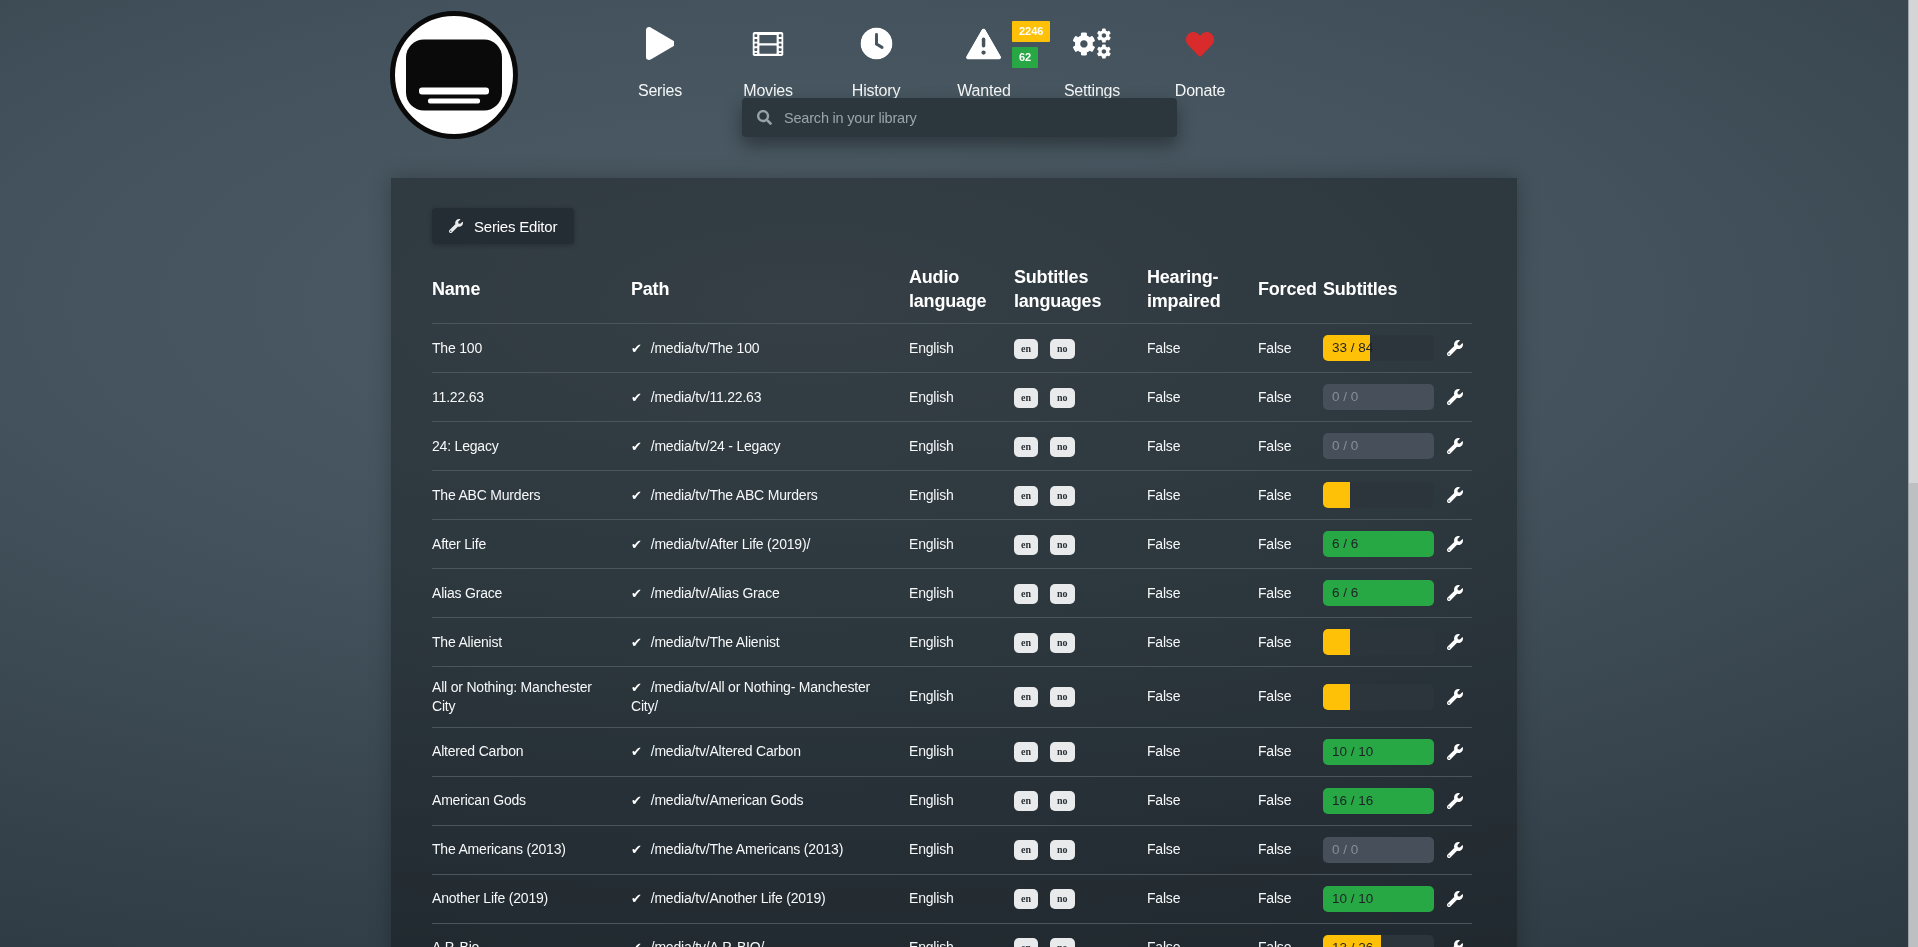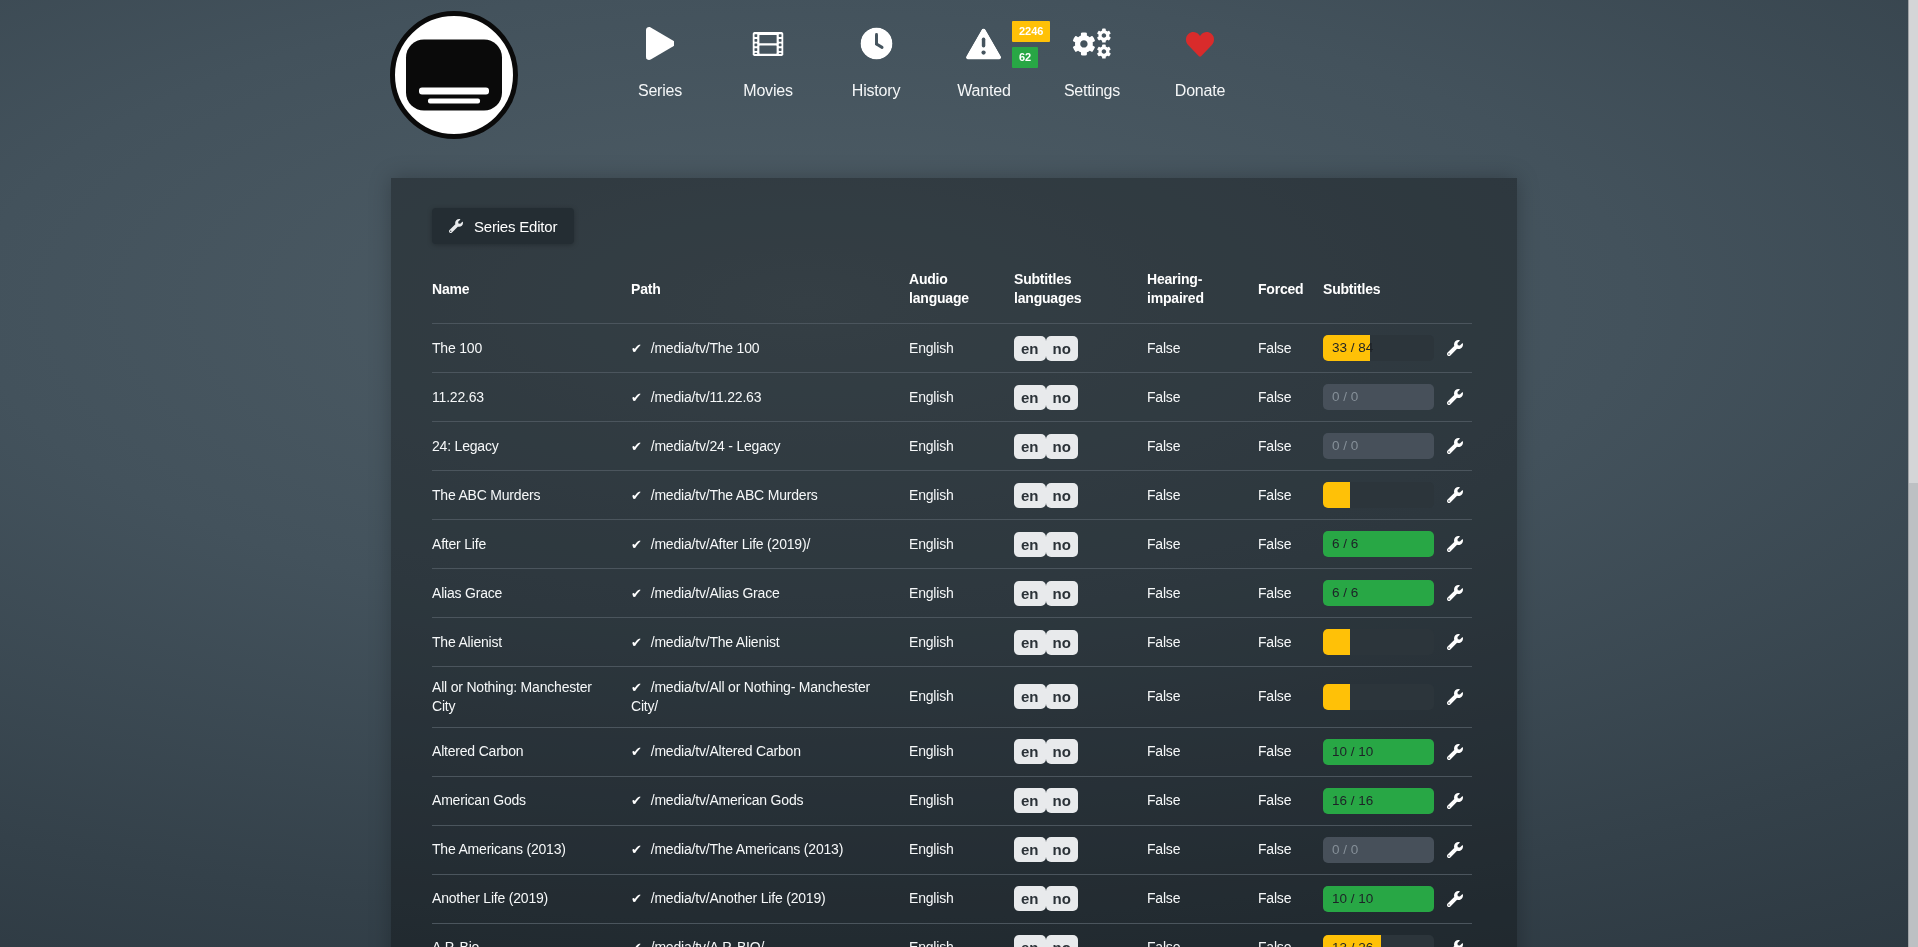--- a/index.html
+++ b/index.html
@@ -39,29 +39,29 @@
   #panel { position:absolute; left:391px; top:178px; width:1126px; height:790px;
     background:rgba(0,0,0,.32); box-shadow:0 0 20px rgba(0,0,0,.25); }
 
   #series-editor-btn { position:absolute; left:41px; top:30px; height:36px; background:#242d33; border:none;
     border-radius:4px; color:#fff; font-size:15px; font-family:inherit; letter-spacing:-0.2px; padding:0 17px;
     display:flex; align-items:center; gap:11px; cursor:pointer; box-shadow:0 1px 5px rgba(0,0,0,.25); }
   #series-editor-btn svg { width:14px; height:14px; color:#e8eaec; }
 
   #table { position:absolute; left:41px; top:77px; width:1040px; }
   .t-header, .t-row { display:grid; grid-template-columns:199px 278px 105px 133px 111px 65px 124px 25px; align-items:center; }
-  .t-header { min-height:68px; font-weight:bold; font-size:14px; color:#fff; line-height:1.35; }
+  .t-header { min-height:68px; font-weight:bold; font-size:18px; color:#fff; line-height:1.35; }
   .t-header .cell { padding-right:24px; }
   .t-row { min-height:48px; border-top:1px solid #4b555d; font-size:14px; color:#f6f8f9; padding:11px 0; }
   .cell { line-height:1.35; }
   .c-name { padding-right:28px; cursor:pointer; }
   .c-path { padding-right:20px; }
   .check { color:#fff; font-size:13px; margin-right:9px; }
-  .lang-badge { display:inline-block; background:#e8eaec; color:#2b3238; font-weight:bold; font-size:15px;
-    line-height:1; padding:5px 7px; border-radius:5px; margin-right:0; letter-spacing:0; }
+  .lang-badge { display:inline-block; background:#e8eaec; color:#2b3238; font-weight:bold; font-size:10px;
+    line-height:1; padding:5px 7px; border-radius:5px; margin-right:12px; letter-spacing:0;font-family:Liberation Serif, serif; }
 
   .bar { position:relative; width:111px; height:26px; border-radius:5px; background:#2c353b; overflow:hidden; }
   .bar.empty { background:#47505a; }
   .bar-fill { position:absolute; left:0; top:0; bottom:0; }
   .bar-fill.warning { background:#ffc107; }
   .bar-fill.success { background:#28a745; }
   .bar-label { position:absolute; left:9px; top:50%; transform:translateY(-50%); font-size:13.5px; color:#1d2227; white-space:nowrap; letter-spacing:0; }
   .bar.empty .bar-label { color:#858f98; }
 
   .wrench-btn { background:transparent; border:none; cursor:pointer; padding:0; display:flex; align-items:center; justify-content:center; color:#fff; }
@@ -162,20 +162,26 @@
       <div class="nav-item">
         <div class="nav-icon" style="color:#d92b2b">
           <svg viewBox="0 0 512 512" style="height:32px">
             <path fill="currentColor" d="M256 458c-6 0-12-2-17-7L70 277C18 223 18 140 74 92c50-43 124-35 166 16l16 19 16-19c42-51 116-59 166-16 56 48 56 131 4 185L273 451c-5 5-11 7-17 7z"></path>
           </svg>
         </div>
         <div class="nav-label">Donate</div>
       </div>
     </div>
 
+  <div id="search">
+    <svg viewBox="0 0 512 512">
+        <path fill="currentColor" d="M505 442.7L405.3 343c-4.5-4.5-10.6-7-17.1-7H372c27.6-35.3 44-79.7 44-128C416 93.1 322.9 0 208 0S0 93.1 0 208s93.1 208 208 208c48.3 0 92.7-16.4 128-44v16.3c0 6.4 2.5 12.5 7 17.1l99.7 99.7c9.4 9.4 24.6 9.4 33.9 0l28.3-28.3c9.4-9.3 9.4-24.5.1-33.9zM208 336c-70.7 0-128-57.2-128-128 0-70.7 57.2-128 128-128 70.7 0 128 57.2 128 128 0 70.7-57.2 128-128 128z"></path>
+      </svg>
+    <input type="text" placeholder="Search in your library" style="">
+  </div>
 
   <div id="panel">
     <button id="series-editor-btn">
       <svg viewBox="0 0 512 512">
           <path fill="currentColor" d="M507.73 109.1c-2.24-9.03-13.54-12.09-20.12-5.51l-74.36 74.36-67.88-11.31-11.31-67.88 74.36-74.36c6.62-6.62 3.43-17.9-5.66-20.16-47.38-11.74-99.55.91-136.58 37.93-39.64 39.64-50.55 97.1-34.05 147.2L18.74 402.76c-24.99 24.99-24.99 65.51 0 90.5 24.99 24.99 65.51 24.99 90.5 0l213.21-213.21c50.12 16.71 107.47 5.68 147.37-34.22 37.07-37.07 49.7-89.32 37.91-136.73zM64 472c-13.25 0-24-10.75-24-24 0-13.26 10.75-24 24-24s24 10.74 24 24c0 13.25-10.75 24-24 24z"></path>
         </svg>
       <span>Series Editor</span>
     </button>
 
     <div id="table">

